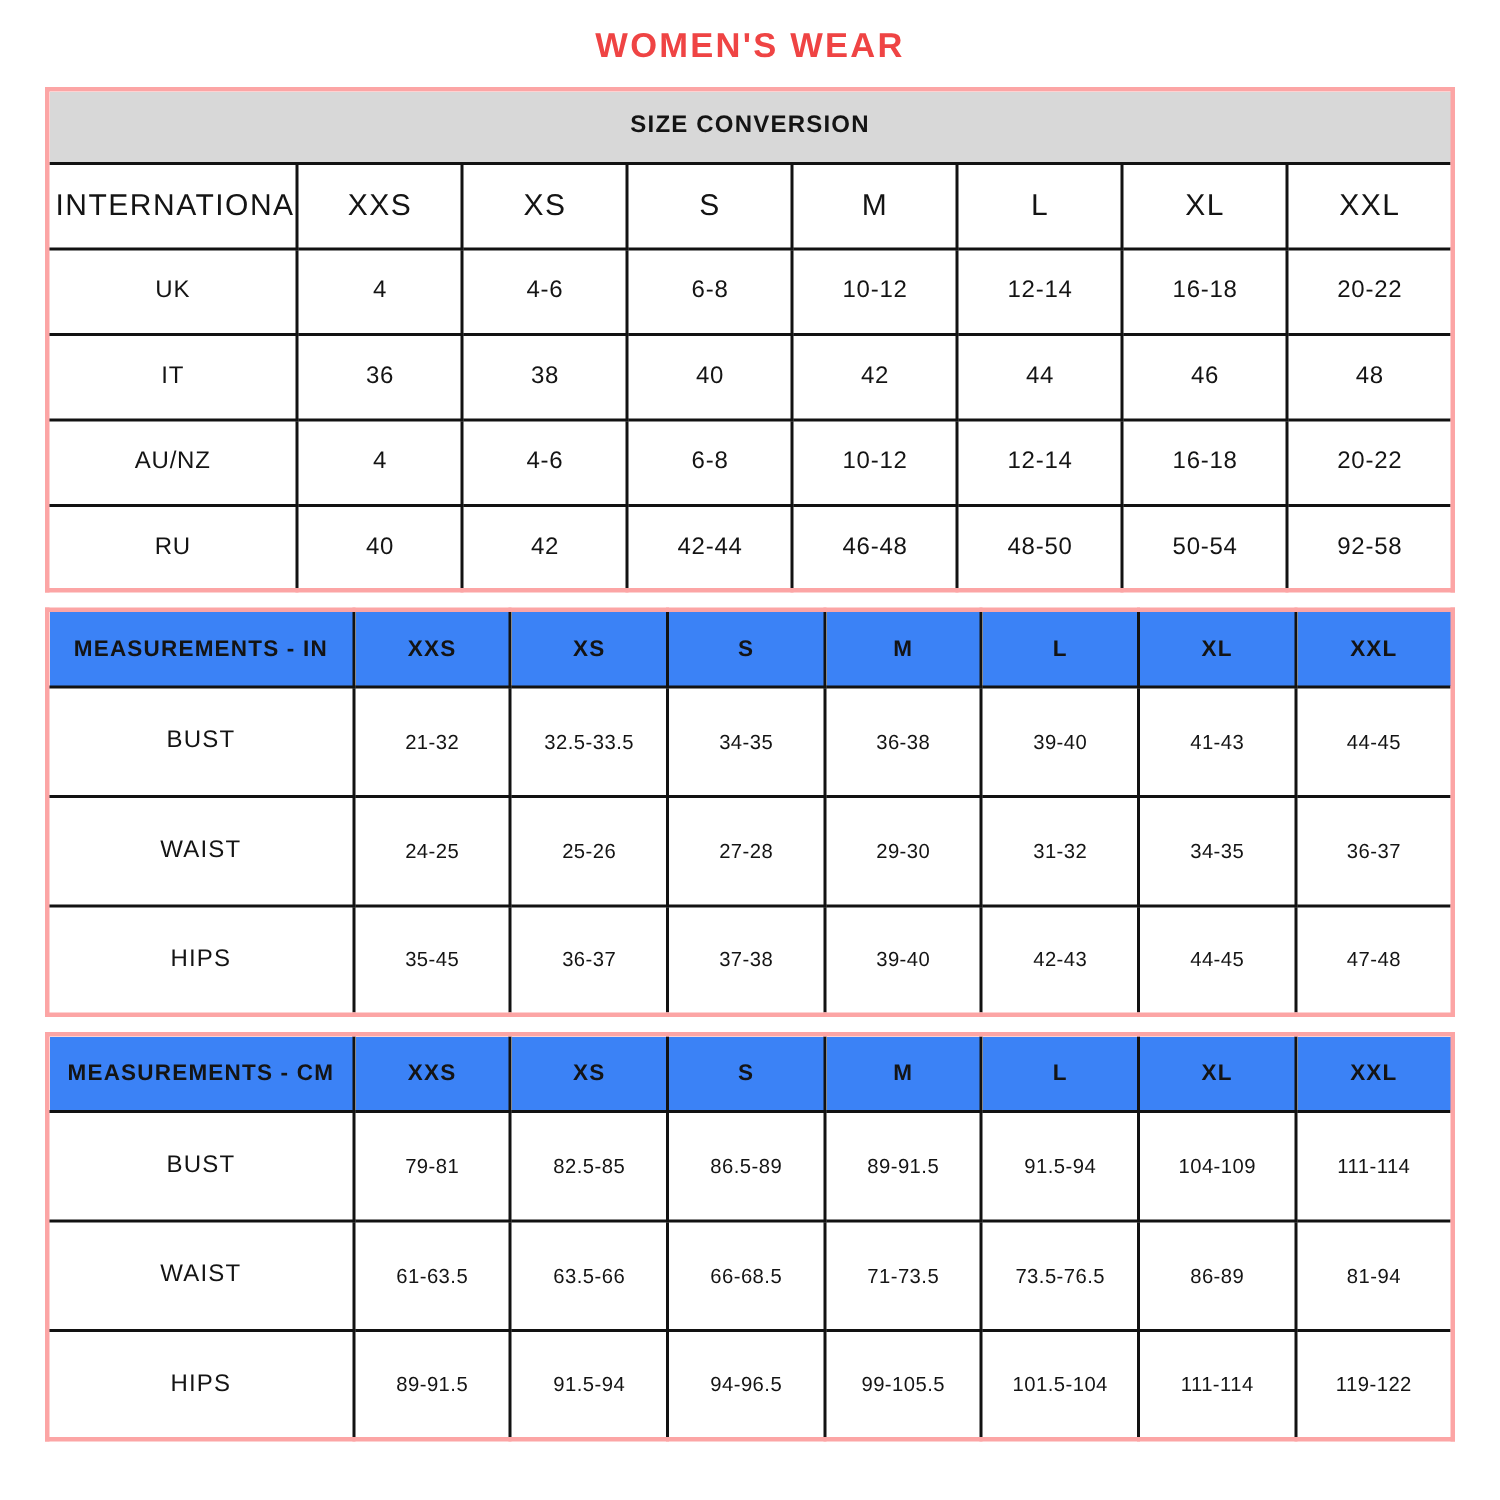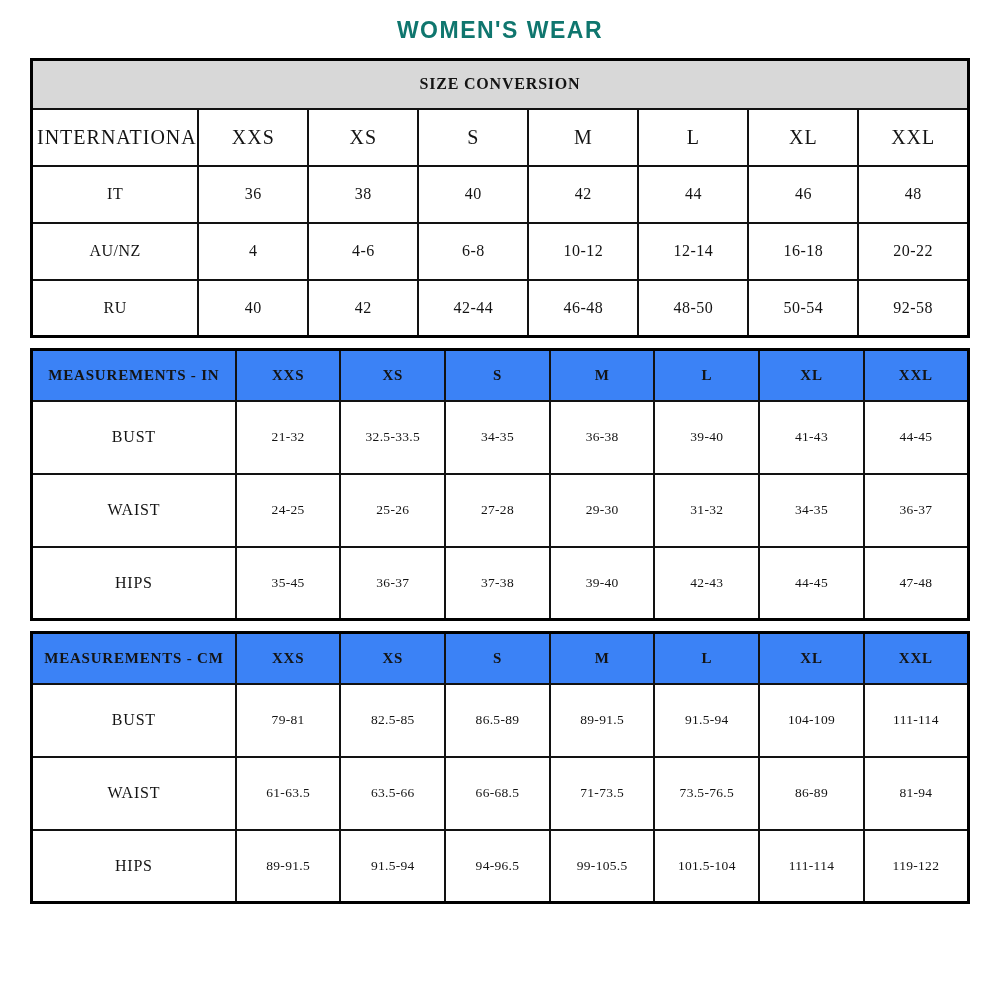--- a/index.html
+++ b/index.html
@@ -15,36 +15,36 @@
     height: 1000px;
     padding: 13px 30px 0 30px;
     background: #ffffff;
   }
   .title {
     text-align: center;
     font-size: 23px;
     font-weight: 700;
     letter-spacing: 1.5px;
     margin: 4px 0 14px 0;
-    color: #0f766e;
+    color: #ef4444;
   }
   table.tbl {
     width: 100%;
     border-collapse: collapse;
     table-layout: fixed;
     margin-bottom: 10px;
   }
   table.tbl th, table.tbl td {
     border: 2px solid #121212;
     text-align: center;
     vertical-align: middle;
     padding: 0 4px;
     overflow: hidden;
   }
-  table.tbl { border: 3px solid #000000; font-family: Liberation Serif, serif; }
+  table.tbl { border: 3px solid #fca5a5; }
 
   
   .conversion .tbl-title {
     background: #d8d8d8;
     font-weight: 700;
     font-size: 16px;
     letter-spacing: 0.8px;
     height: 49px;
   }
   .conversion tbody tr { height: 57px; }
@@ -105,20 +105,30 @@
           <th data-name="row-header-title" class="label-col">INTERNATIONAL</th>
           <th data-name="size-column-header">XXS</th>
           <th data-name="size-column-header">XS</th>
           <th data-name="size-column-header">S</th>
           <th data-name="size-column-header">M</th>
           <th data-name="size-column-header">L</th>
           <th data-name="size-column-header">XL</th>
           <th data-name="size-column-header">XXL</th>
         </tr>
         <tr data-name="table-row">
+          <td data-name="row-label" class="label-col">UK</td>
+          <td data-name="value-cell">4</td>
+          <td data-name="value-cell">4-6</td>
+          <td data-name="value-cell">6-8</td>
+          <td data-name="value-cell">10-12</td>
+          <td data-name="value-cell">12-14</td>
+          <td data-name="value-cell">16-18</td>
+          <td data-name="value-cell">20-22</td>
+        </tr>
+        <tr data-name="table-row">
           <td data-name="row-label" class="label-col">IT</td>
           <td data-name="value-cell">36</td>
           <td data-name="value-cell">38</td>
           <td data-name="value-cell">40</td>
           <td data-name="value-cell">42</td>
           <td data-name="value-cell">44</td>
           <td data-name="value-cell">46</td>
           <td data-name="value-cell">48</td>
         </tr>
         <tr data-name="table-row">

